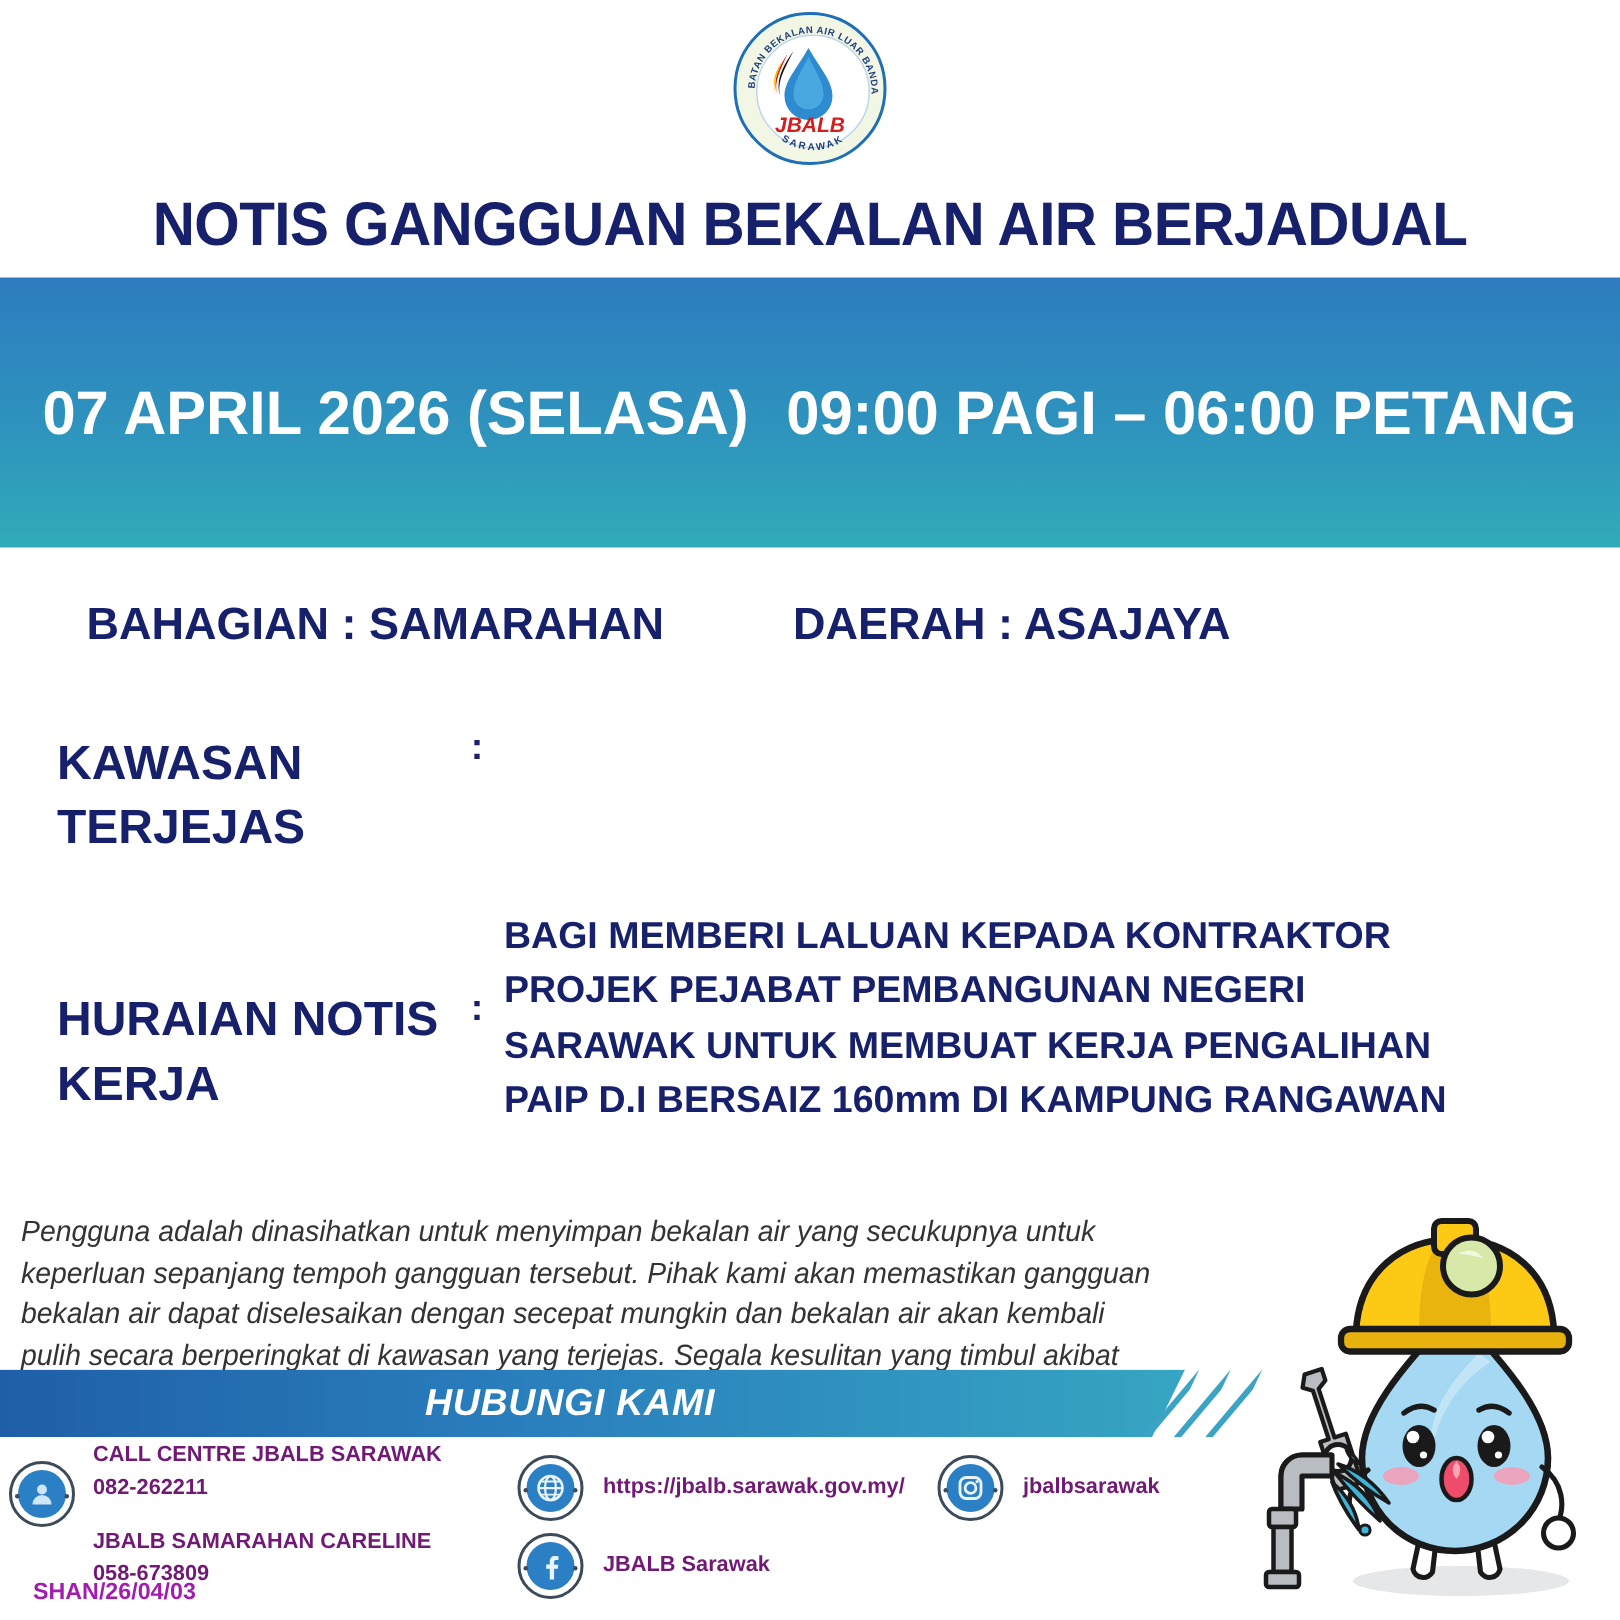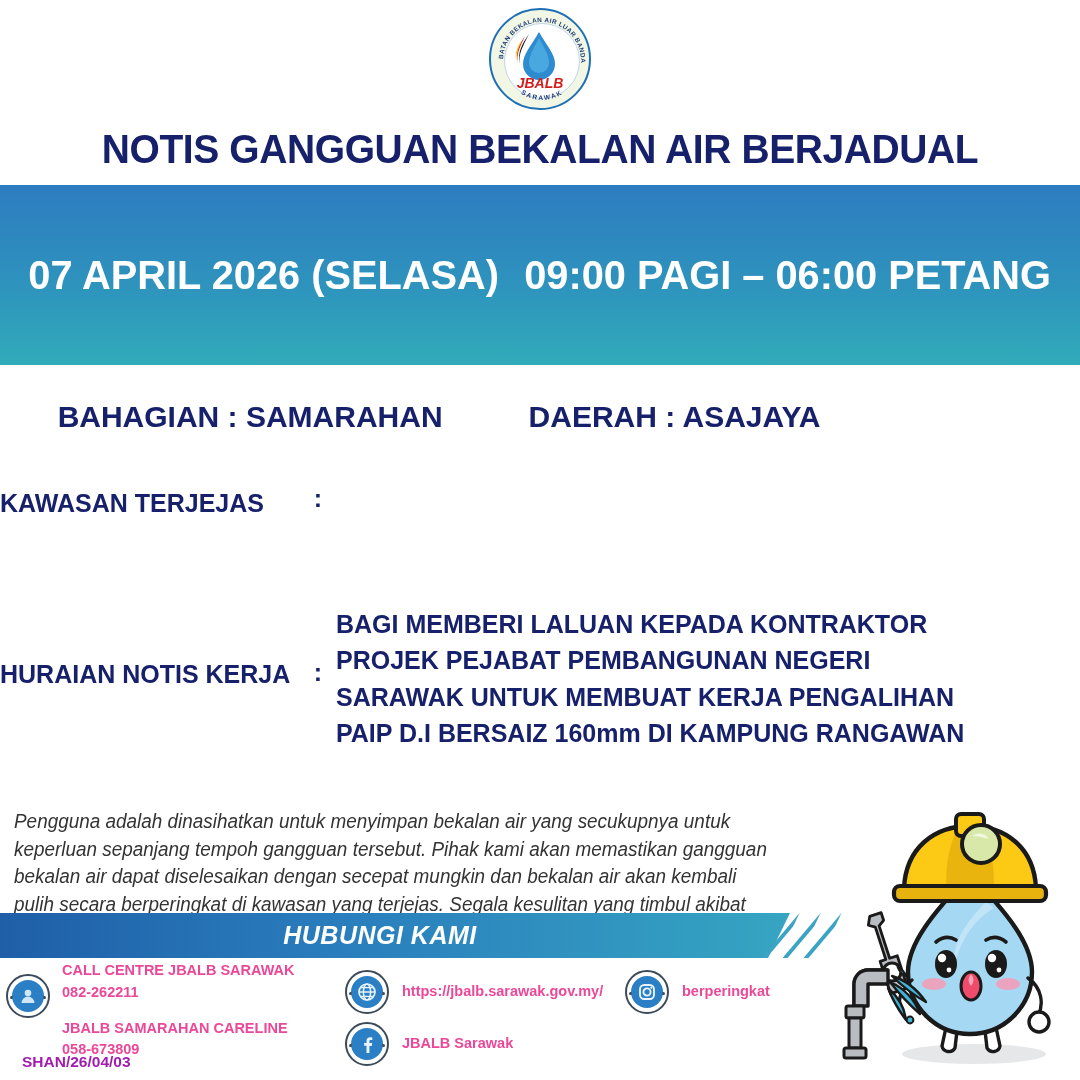--- a/index.html
+++ b/index.html
@@ -70,21 +70,21 @@
   }
   .bd-row .bahagian { margin-right:86px; }
 
   
   .detail {
     position:absolute; display:flex; align-items:flex-start;
     color:#17216b; font-weight:bold;
     font-family:"Liberation Sans Narrow","Liberation Sans", sans-serif;
   }
   .detail .lbl {
-    width:300px; font-size:25px; line-height:1.35;
+    width:300px; font-size:32px; padding-left:38px; line-height:1.35;
   }
   .detail .colon { width:36px; font-size:25px; text-align:center; }
   .detail .val { font-size:25px; line-height:1.45; max-width:650px; }
 
   #row-kawasan { left:0; top:484px; width:1080px; }
   #row-kawasan .lbl { padding-top:3px; }
 
   #row-huraian { left:0; top:606px; width:1080px; }
   #row-huraian .lbl { padding-top:52px; }
   #row-huraian .colon { padding-top:52px; }
@@ -135,21 +135,21 @@
     background:#2b7fc4;
     display:flex; align-items:center; justify-content:center;
     color:#ffffff;
   }
   .c-icon .dot {
     position:absolute; width:3px; height:3px; border-radius:50%; background:#3c4a5a;
   }
   .c-icon .dot.l { left:2px; top:20px; }
   .c-icon .dot.r { right:2px; top:20px; }
 
-  .c-text { color:#ec4899; font-weight:bold; font-size:14.5px; line-height:1.5; }
+  .c-text { color:#701a75; font-weight:bold; font-size:14.5px; line-height:1.5; }
 
   #call-block {
     position:absolute; left:6px; top:958px; width:330px;
     display:flex; align-items:flex-start; gap:12px;
   }
   #call-block .c-icon { margin-top:16px; }
   #call-block .entries { padding-top:2px; }
   #call-block .entry { margin-bottom:14px; }
 
   #web-block   { position:absolute; left:345px; top:970px; display:flex; align-items:center; gap:13px; }
@@ -291,21 +291,21 @@
       <span class="dot l"></span>
       <span class="dot r"></span>
       <span class="disc">
         <svg width="20" height="20" viewBox="0 0 20 20">
           <rect x="3" y="3" width="14" height="14" rx="4.2" fill="none" stroke="#e8f3fb" stroke-width="1.9"></rect>
           <circle cx="10" cy="10" r="3.6" fill="none" stroke="#e8f3fb" stroke-width="1.9"></circle>
           <circle cx="14.4" cy="5.7" r="1.1" fill="#e8f3fb"></circle>
         </svg>
       </span>
     </div>
-    <span class="c-text">berperingkat</span>
+    <span class="c-text">jbalbsarawak</span>
   </div>
 
   <div class="refcode">SHAN/26/04/03</div>
 
   <div class="mascot">
     <svg width="244" height="288" viewBox="0 0 244 288">
       <ellipse cx="138" cy="262" rx="72" ry="10" fill="#e6e7e9"></ellipse>
 
       <path d="M112 226 l-6 28 a7 7 0 0 0 13 2 l3 -26 Z" fill="#ffffff" stroke="#1a1a1a" stroke-width="3.4" stroke-linejoin="round"></path>
       <path d="M158 226 l6 28 a7 7 0 0 1 -13 2 l-3 -26 Z" fill="#ffffff" stroke="#1a1a1a" stroke-width="3.4" stroke-linejoin="round"></path>

